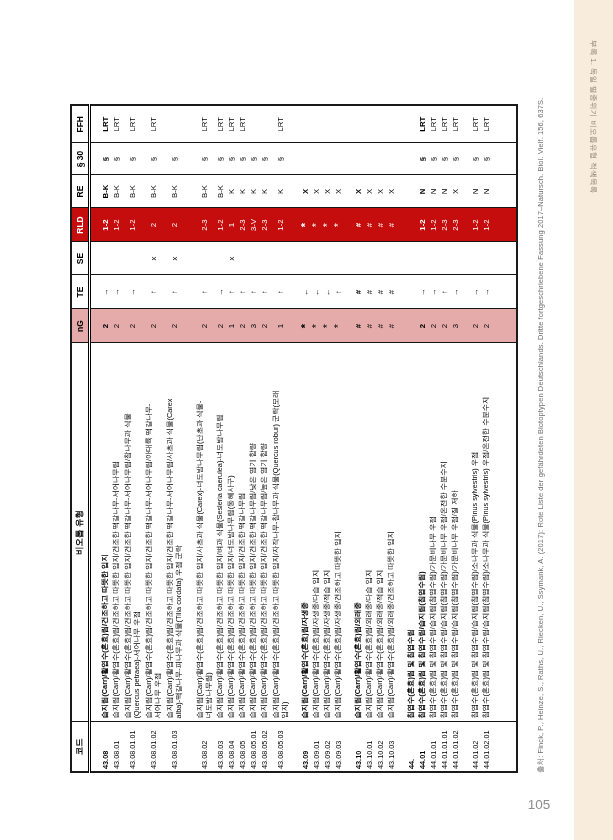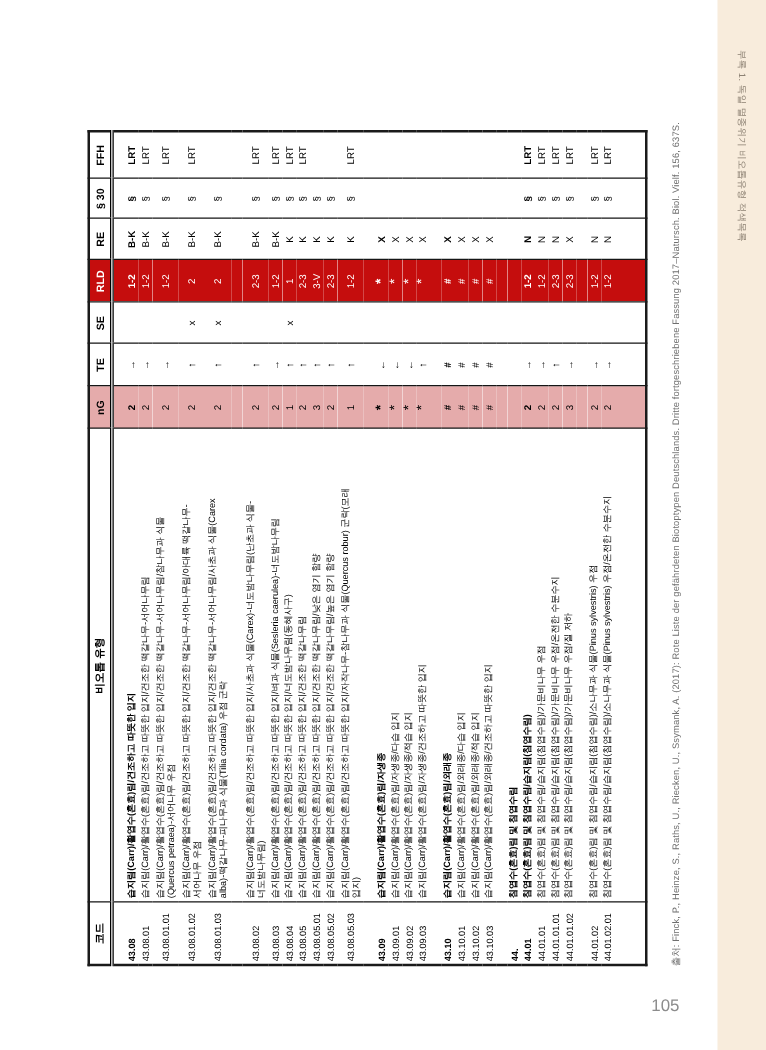--- a/index.html
+++ b/index.html
@@ -20,21 +20,21 @@
   }
   
   .caption-wrap{position:absolute;left:532px;top:104px;width:17px;height:669px;}
   .caption{
     width:669px;height:17px;transform-origin:0 0;
     transform:rotate(-90deg) translateX(-669px);
     display:flex;align-items:center;
     font-size:7.5px;color:#6f6f6f;letter-spacing:.1px;white-space:nowrap;
   }
   
-  .pagenum{position:absolute;left:521px;top:797px;width:36px;text-align:left;
+  .pagenum{position:absolute;left:521px;top:797px;width:36px;text-align:center;
     font-size:13.5px;color:#8c8c8c;}
   
   .table-wrap{position:absolute;left:70px;top:106px;width:448px;height:667px;}
   .table-upright{
     width:667px;height:448px;transform-origin:0 0;
     transform:rotate(-90deg) translateX(-667px);
   }
   table.biotope{
     width:667px;height:448px;border-collapse:collapse;table-layout:fixed;
     border:2px solid #1a1a1a;

